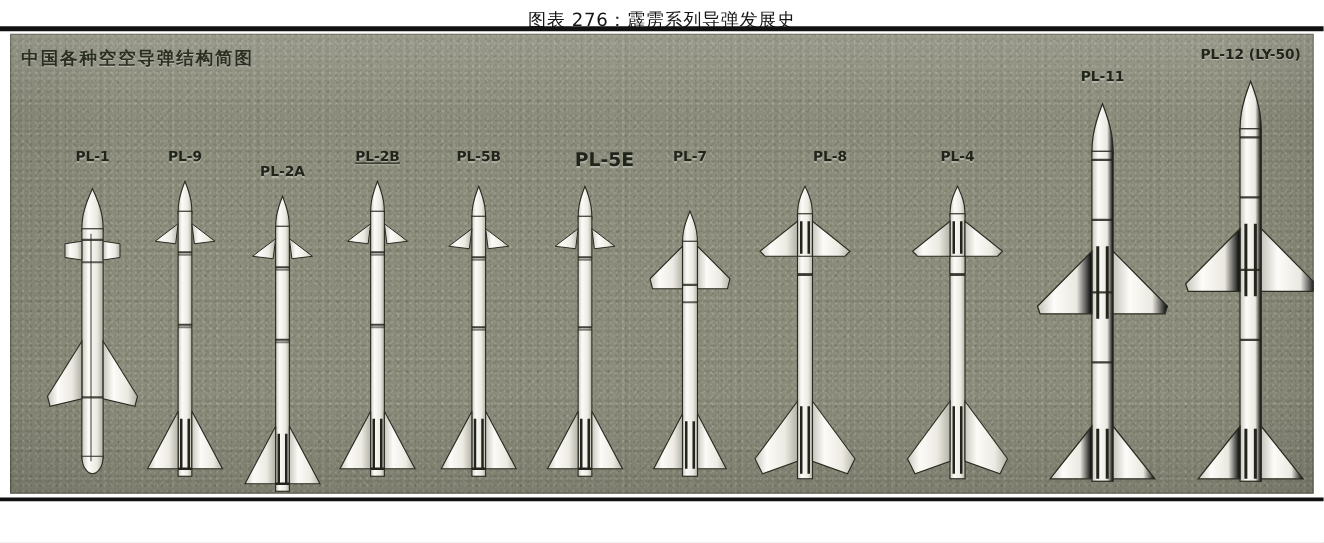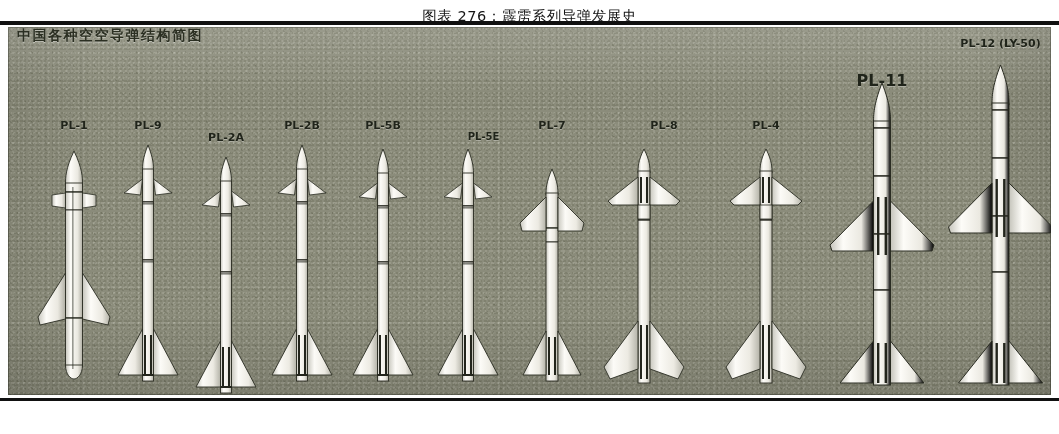--- a/index.html
+++ b/index.html
@@ -63,21 +63,21 @@
       linear-gradient(90deg, rgba(0,0,0,.06) 0%, rgba(0,0,0,0) 9%,
                              rgba(0,0,0,0) 92%, rgba(0,0,0,.07) 100%);
   }
   .plate-border{
     position:absolute;inset:0;border:1px solid rgba(60,62,50,.55);
     pointer-events:none;
   }
 
   
   .plate-heading{
-    position:absolute;left:9px;top:0;z-index:6;
+    position:absolute;left:9px;top:11px;z-index:6;
     font-family:"DejaVu Sans",sans-serif;
     font-size:14px;font-weight:700;color:#2b2f22;
     letter-spacing:1.5px;white-space:nowrap;
     text-shadow:0 1px 0 rgba(255,255,255,.35);
   }
 
   
   .missile{
     position:absolute;z-index:4;
   }
@@ -179,21 +179,21 @@
               <rect x="36.5" y="124" width="11" height="1.6" fill="#23251c" opacity="0.55"></rect>
               <path d="M36.5 192 L12 238 L36.5 238 Z" fill="url(#lg_2)" stroke="#2a2c22" stroke-width="0.9"></path>
               <path d="M47.5 192 L72 238 L47.5 238 Z" fill="url(#lg_2)" stroke="#2a2c22" stroke-width="0.9"></path>
               <rect x="38" y="198" width="2" height="40" fill="#23251c"></rect>
               <rect x="44" y="198" width="2" height="40" fill="#23251c"></rect>
               <rect x="36.5" y="237" width="11" height="2" fill="#23251c"></rect>
             </svg>
           </div>
         </div>
         <div class="missile" style="left: 252px; top: 92px; width: 84px; height: 268px;">
-          <div class="m-label" style="top: 0px; font-size: 11px;">PL-2B</div>
+          <div class="m-label" style="top: 0px; font-size: 11px; text-decoration: underline;">PL-2B</div>
           <div class="m-art" style="top: 18px;">
             <svg width="84" height="250" viewBox="0 0 84 250">
               <defs>
                 <linearGradient id="lg_3" x1="0" y1="0" x2="1" y2="0">
                   <stop offset="0" stop-color="#c9c8bf"></stop>
                   <stop offset="0.28" stop-color="#fcfbf7"></stop>
                   <stop offset="0.70" stop-color="#eceae2"></stop>
                   <stop offset="1" stop-color="#b4b3a8"></stop>
                 </linearGradient>
               </defs>
@@ -235,21 +235,21 @@
               <rect x="36.5" y="122" width="11" height="1.6" fill="#23251c" opacity="0.55"></rect>
               <path d="M36.5 188 L12 234 L36.5 234 Z" fill="url(#lg_4)" stroke="#2a2c22" stroke-width="0.9"></path>
               <path d="M47.5 188 L72 234 L47.5 234 Z" fill="url(#lg_4)" stroke="#2a2c22" stroke-width="0.9"></path>
               <rect x="38" y="194" width="2" height="40" fill="#23251c"></rect>
               <rect x="44" y="194" width="2" height="40" fill="#23251c"></rect>
               <rect x="36.5" y="233" width="11" height="2" fill="#23251c"></rect>
             </svg>
           </div>
         </div>
         <div class="missile" style="left: 418px; top: 92px; width: 84px; height: 268px;">
-          <div class="m-label" style="top: 12px; font-size: 10px; padding-left: 31px;">PL-5E</div>
+          <div class="m-label" style="top: 0px; font-size: 15px; padding-left: 31px;">PL-5E</div>
           <div class="m-art" style="top: 22px;">
             <svg width="84" height="246" viewBox="0 0 84 246">
               <defs>
                 <linearGradient id="lg_5" x1="0" y1="0" x2="1" y2="0">
                   <stop offset="0" stop-color="#c9c8bf"></stop>
                   <stop offset="0.28" stop-color="#fcfbf7"></stop>
                   <stop offset="0.70" stop-color="#eceae2"></stop>
                   <stop offset="1" stop-color="#b4b3a8"></stop>
                 </linearGradient>
               </defs>
@@ -342,21 +342,21 @@
               <rect x="42" y="64" width="12" height="14" fill="url(#lg3_8)" stroke="#2a2c22" stroke-width="0.8"></rect>
               <rect x="42" y="78" width="12" height="1.8" fill="#23251c" opacity=".85"></rect>
               <path d="M42 180 L8 226 L14 238 L42 228 Z" fill="url(#lg3_8)" stroke="#2a2c22" stroke-width="0.9"></path>
               <path d="M54 180 L88 226 L82 238 L54 228 Z" fill="url(#lg3_8)" stroke="#2a2c22" stroke-width="0.9"></path>
               <rect x="44" y="184" width="2" height="54" fill="#23251c"></rect>
               <rect x="50" y="184" width="2" height="54" fill="#23251c"></rect>
             </svg>
           </div>
         </div>
         <div class="missile" style="left: 815px; top: 28px; width: 118px; height: 334px;">
-          <div class="m-label" style="top: 16px; font-size: 16px;">PL-11</div>
+          <div class="m-label" style="top: 0px; font-size: 11px;">PL-11</div>
           <div class="m-art" style="top: 22px;">
             <svg width="118" height="312" viewBox="0 0 118 312">
               <defs>
                 <linearGradient id="lg4_9" x1="0" y1="0" x2="1" y2="0">
                   <stop offset="0" stop-color="#c5c4bb"></stop>
                   <stop offset="0.30" stop-color="#fdfcf8"></stop>
                   <stop offset="0.72" stop-color="#eae8e0"></stop>
                   <stop offset="1" stop-color="#adac a2"></stop>
                 </linearGradient>
               </defs>

